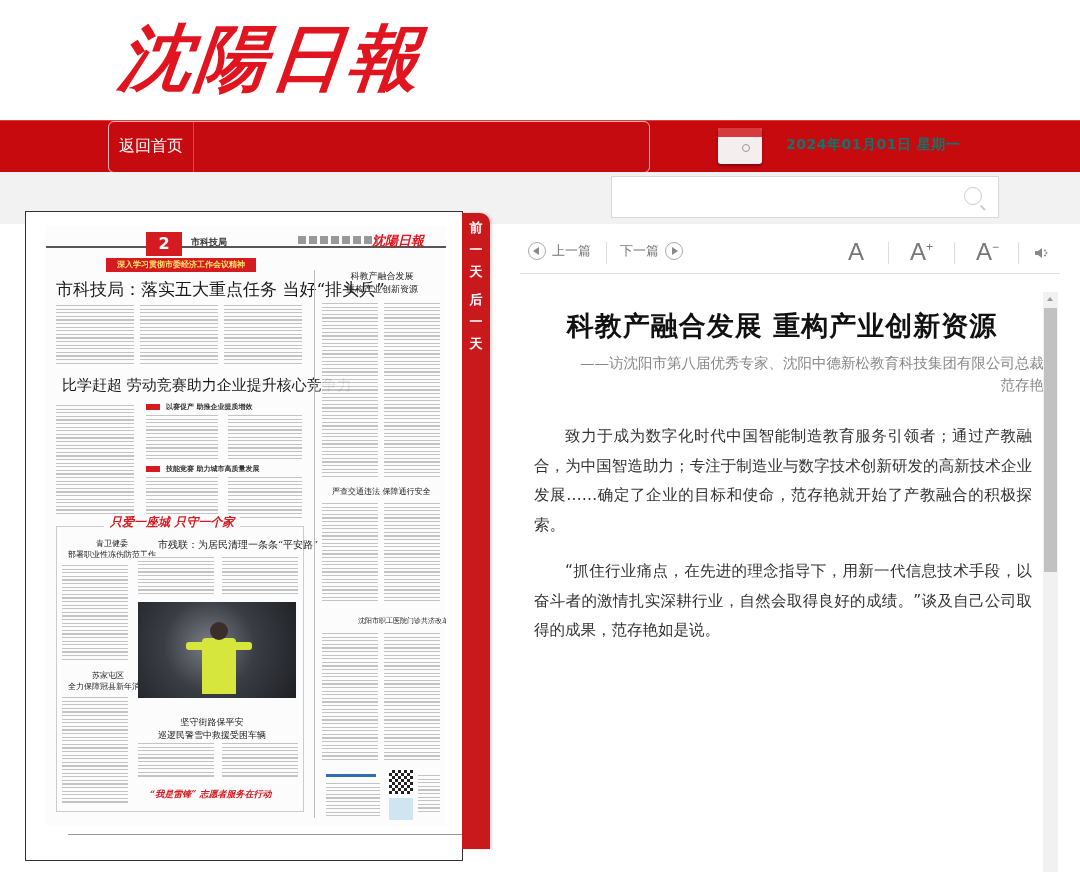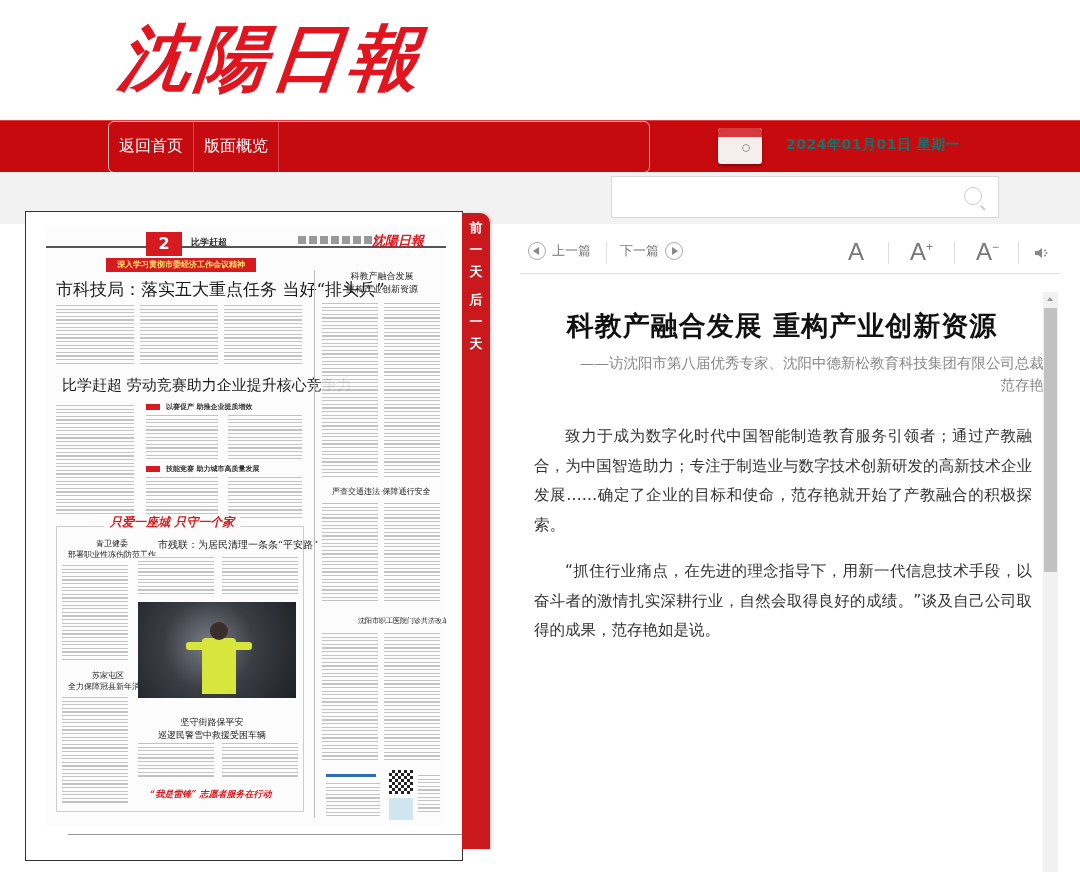--- a/index.html
+++ b/index.html
@@ -82,39 +82,38 @@
 </head>
 <body>
 
 <div class="masthead">
   <div class="logo">沈陽日報</div>
 </div>
 
 <div class="redbar"></div>
 <div class="navbox">
   <div class="nav-item">返回首页</div>
-  <div class="nav-item">版面概览</div>
 </div>
 <div class="calendar">
   <div class="cal-top"></div>
   <div class="cal-dot"></div>
 </div>
 <div class="date-text">2024年01月01日  星期一</div>
 
 <div class="graybar"></div>
 <div class="search">
   <input type="text" placeholder="" style="">
   <span class="search-icon"></span>
 </div>
 
 <div class="paper-frame">
   <div class="paper">
     <div class="p-hline" style="left:0;top:20px;width:400px;"></div>
     <div class="p-pagenum">2</div>
-    <div class="p-section">比学赶超</div>
+    <div class="p-section">市科技局</div>
     <div class="p-small" style="left:252px;top:10px;width:80px;height:8px;background:repeating-linear-gradient(90deg,#999 0 8px,transparent 8px 11px);"></div>
     <div class="p-logo">沈陽日報</div>
 
     <div class="p-redbanner">深入学习贯彻市委经济工作会议精神</div>
     <div class="p-headline" style="left:10px;top:52px;font-size:17px;">市科技局：落实五大重点任务  当好“排头兵”</div>
     <div class="p-text" style="left:10px;top:78px;width:78px;height:60px;"></div>
     <div class="p-text" style="left:94px;top:78px;width:78px;height:60px;"></div>
     <div class="p-text" style="left:178px;top:78px;width:78px;height:60px;"></div>
 
     <div class="p-headline" style="left:16px;top:150px;font-size:15px;">比学赶超  劳动竞赛助力企业提升核心竞争力</div>

